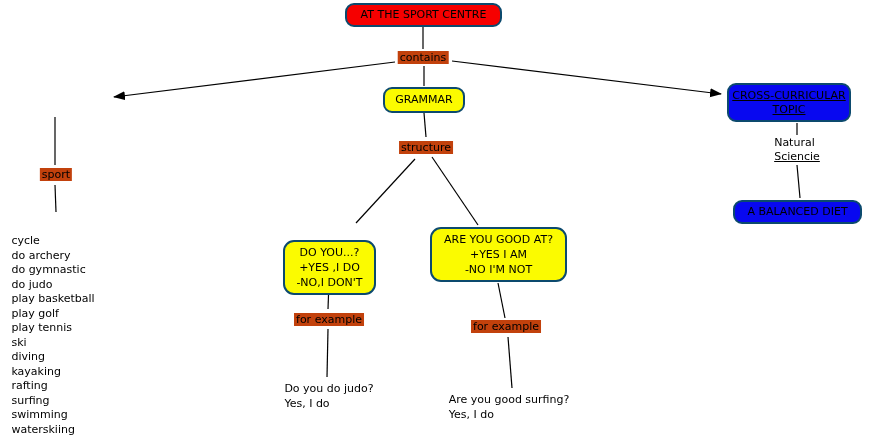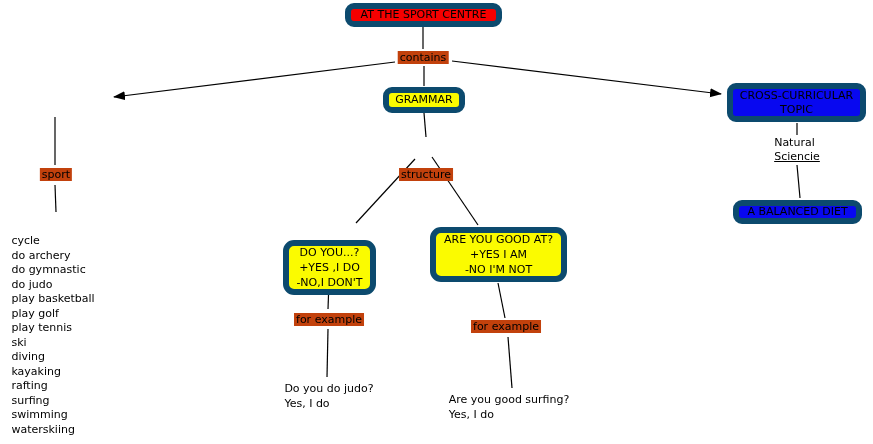--- a/index.html
+++ b/index.html
@@ -8,21 +8,21 @@
     width:873px;height:444px;
     background:#fff;
     font-family:"DejaVu Sans","Liberation Sans",sans-serif;
     color:#000;
     overflow:hidden;
   }
   #edges{position:absolute;left:0;top:0;width:873px;height:444px;pointer-events:none;}
   .node{
     position:absolute;
     box-sizing:border-box;
-    border:6px solid #0c4a6e;
+    border:2px solid #0c4a6e;
     border-radius:9px;
     display:flex;
     flex-direction:column;
     align-items:center;
     justify-content:center;
     text-align:center;
     font-size:11px;
     line-height:14px;
     color:#000;
   }
@@ -99,21 +99,21 @@
     <div>rafting</div>
     <div>surfing</div>
     <div>swimming</div>
     <div>waterskiing</div>
   </div>
 
   <div class="node" style="left: 383px; top: 87px; width: 82px; height: 26px; background: rgb(251, 251, 0);">
     <span>GRAMMAR</span>
   </div>
 
-  <div class="edge-label" style="left:426px;top:141px;margin-top:27px;">structure</div>
+  <div class="edge-label" style="left:426px;top:141px;">structure</div>
 
   <div class="node q-box" style="left: 283px; top: 240px; width: 93px; height: 55px; border-radius: 11px; background: rgb(251, 251, 0);">
     <div>DO YOU...?</div>
     <div>+YES ,I DO</div>
     <div>-NO,I DON'T</div>
   </div>
 
   <div class="node q-box" style="left: 430px; top: 227px; width: 137px; height: 55px; border-radius: 11px; background: rgb(251, 251, 0);">
     <div>ARE YOU GOOD AT?</div>
     <div>+YES I AM</div>
@@ -127,21 +127,21 @@
     <div>Yes, I do</div>
   </div>
 
   <div class="edge-label" style="left:506px;top:320px;">for example</div>
 
   <div class="text-block" style="left:509px;top:392px;">
     <div>Are you good surfing?</div>
     <div>Yes, I do</div>
   </div>
 
-  <div class="node" style="left: 727px; top: 83px; width: 139px; height: 39px; padding: 0px 3px; background: rgb(8, 8, 240);">
+  <div class="node" style="left: 727px; top: 83px; width: 124px; height: 39px; padding: 0px 3px; background: rgb(8, 8, 240); text-decoration: underline;">
     <span style="white-space:normal;">CROSS-CURRICULAR TOPIC</span>
   </div>
 
   <div class="text-block" style="left:797px;top:136px;">
     <div style="line-height:14px;">Natural</div>
     <div style="line-height:14px;text-decoration:underline;">Sciencie</div>
   </div>
 
   <div class="node" style="left: 733px; top: 200px; width: 129px; height: 24px; background: rgb(8, 8, 240);">
     <span>A BALANCED DIET</span>

